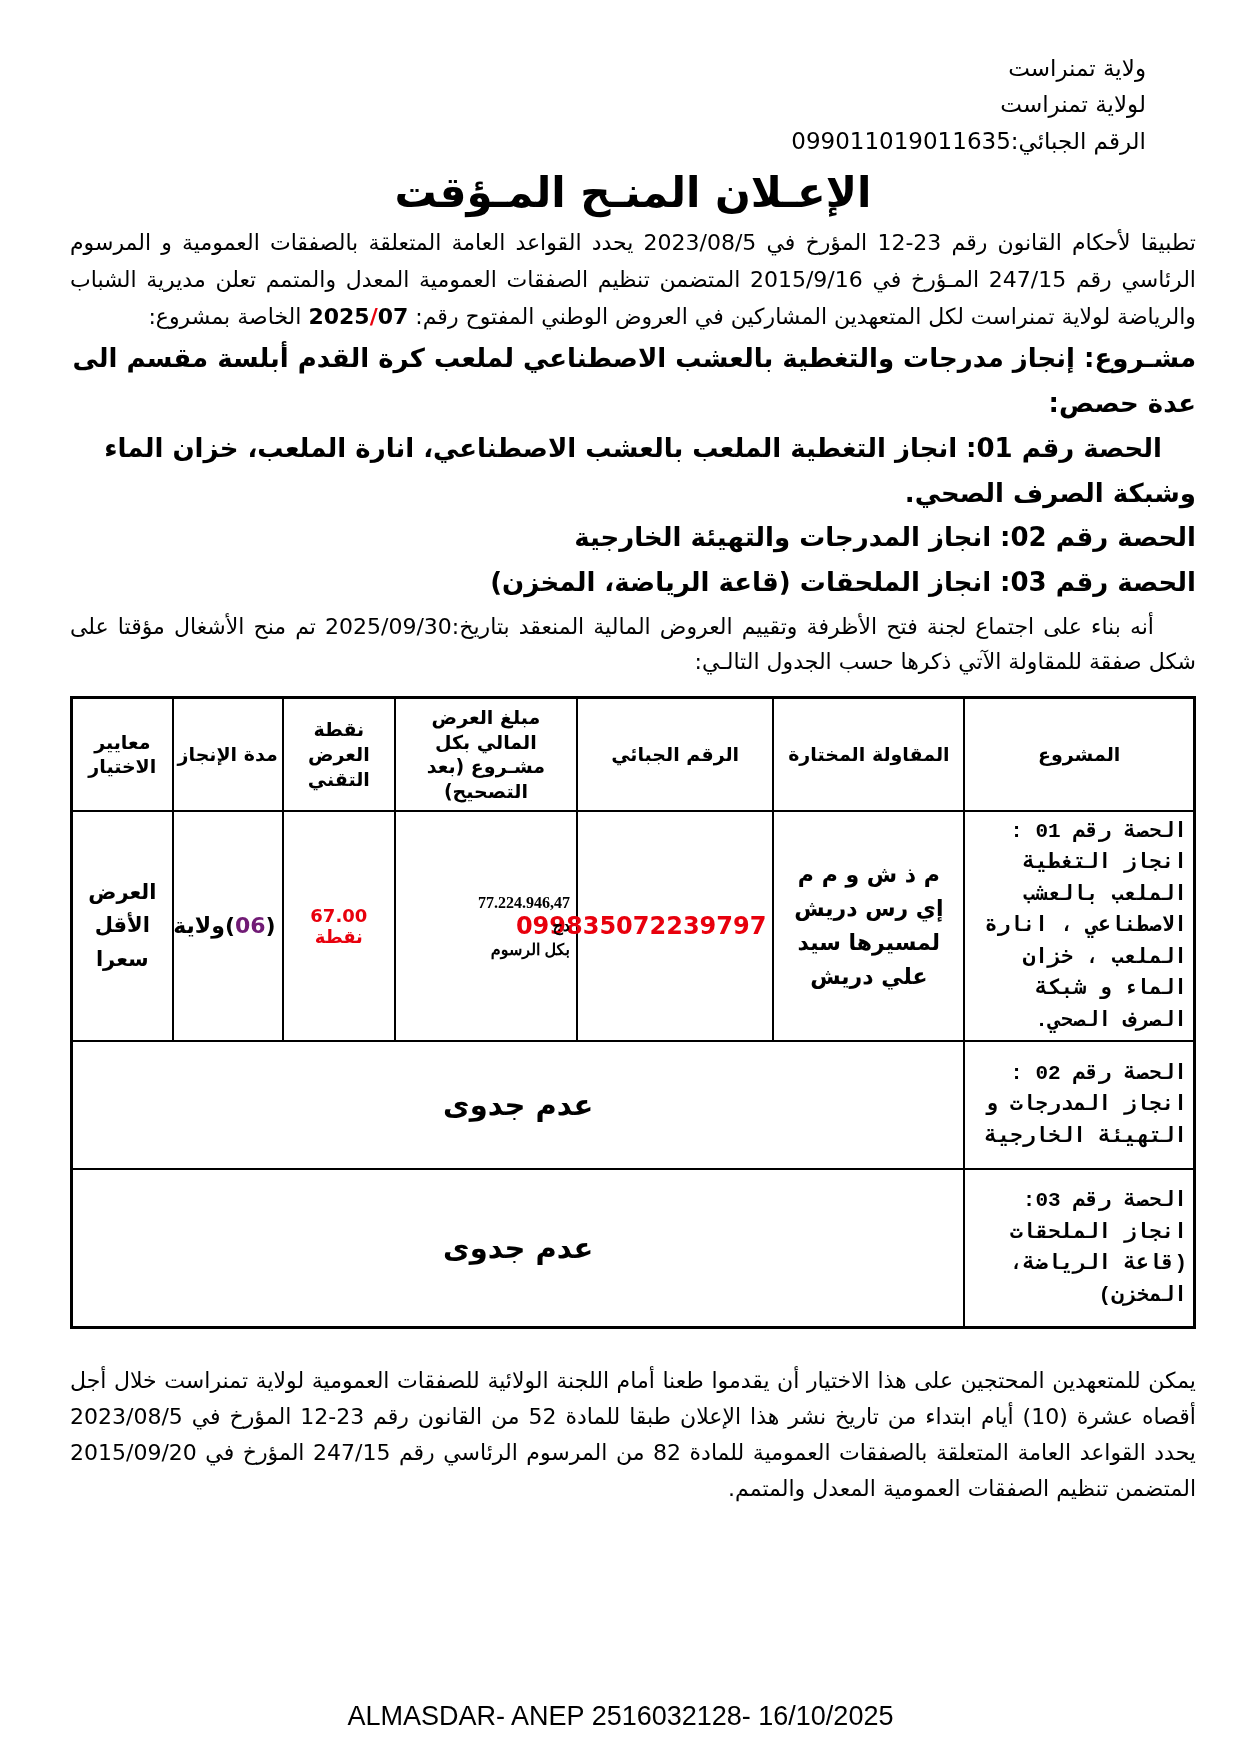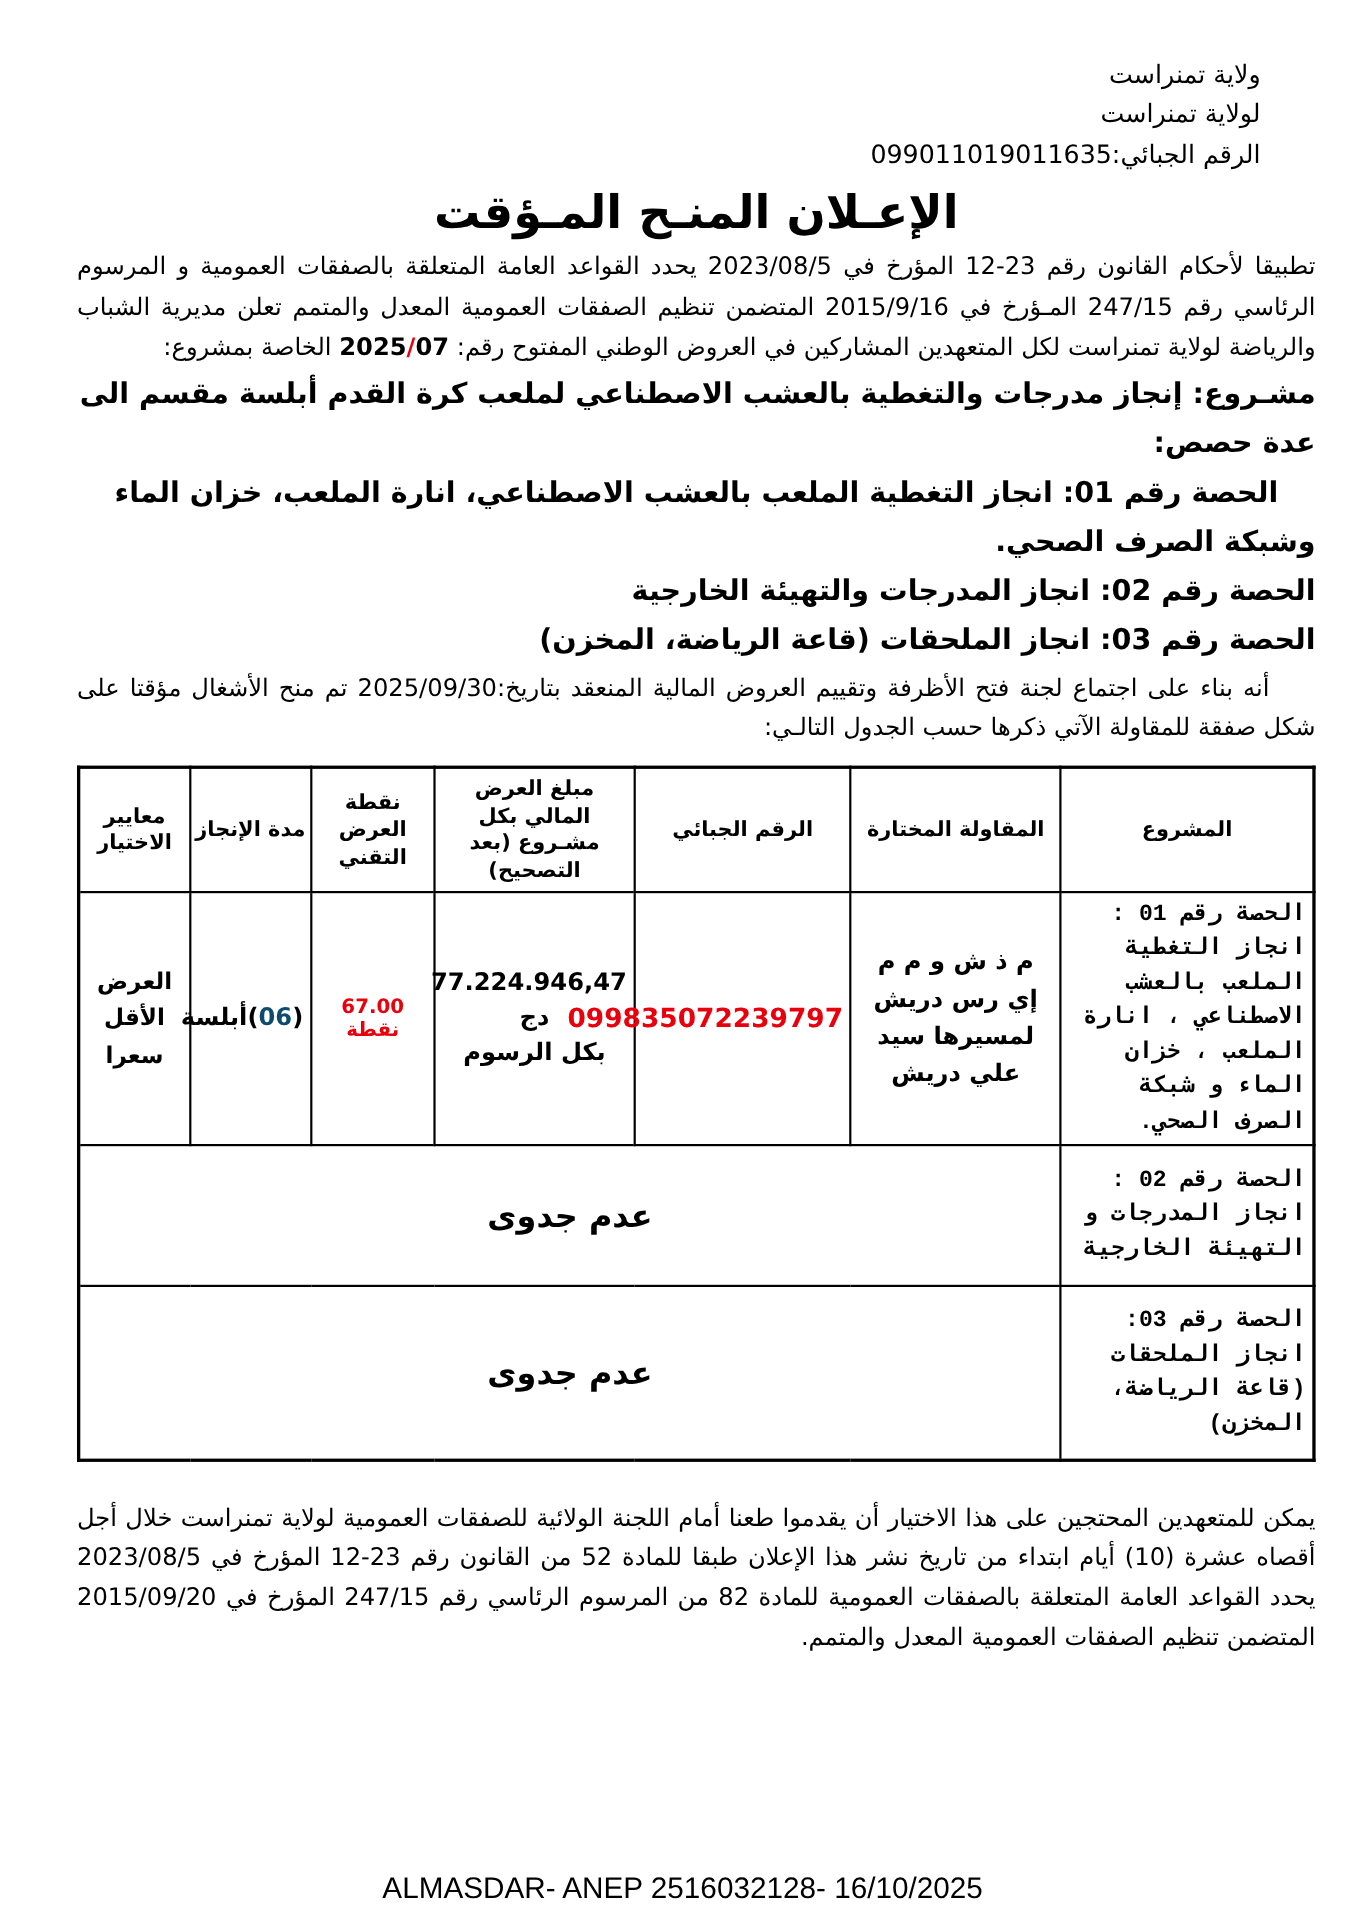--- a/index.html
+++ b/index.html
@@ -90,24 +90,24 @@
   }
   td.cell-project {
     text-align: right;
     vertical-align: top;
     font-size: 21px;
     line-height: 1.5;
     font-family: Liberation Mono, monospace;
   }
   td.cell-contractor { text-align: center; font-size: 22px; line-height: 1.55; }
   td.cell-tax { text-align: center; font-size: 24px; color: #e8000d; }
-  td.cell-amount { text-align: center; font-size: 22px; line-height: 1.45; }
+  td.cell-amount { text-align: right; font-size: 16px; line-height: 1.45; font-family: Liberation Serif, serif; }
   td.cell-score { text-align: center; font-size: 18px; color: #e8000d; }
   td.cell-duration { text-align: center; font-size: 22px; }
-  td.cell-duration .dur-red { color: #0c4a6e; }
+  td.cell-duration .dur-red { color: #701a75; }
   td.cell-criteria { text-align: center; font-size: 21px; line-height: 1.6; }
   tr.row-main td { height: 200px; }
   tr.row-nofee2 td { height: 118px; }
   tr.row-nofee3 td { height: 148px; }
   td.cell-nofee {
     text-align: center;
     font-size: 29px;
     font-weight: bold;
   }
   
@@ -180,21 +180,21 @@
       <tr class="row-main">
         <td class="cell-project">الحصة رقم 01 : انجاز التغطية الملعب بالعشب الاصطناعي ، انارة الملعب ، خزان الماء و شبكة الصرف الصحي.</td>
         <td class="cell-contractor">م ذ ش و م م إي رس دريش لمسيرها سيد علي دريش</td>
         <td class="cell-tax">099835072239797</td>
         <td class="cell-amount">
           <div>77.224.946,47</div>
           <div>دج</div>
           <div>بكل الرسوم</div>
         </td>
         <td class="cell-score">67.00 نقطة</td>
-        <td class="cell-duration"><span>(</span><span class="dur-red">06</span><span>)أبلسة</span></td>
+        <td class="cell-duration"><span>(</span><span class="dur-red">06</span><span>)ولاية</span></td>
         <td class="cell-criteria">العرض الأقل سعرا</td>
       </tr>
       <tr class="row-nofee2">
         <td class="cell-project">الحصة رقم 02 : انجاز المدرجات و التهيئة الخارجية</td>
         <td class="cell-nofee" colspan="6">عدم جدوى</td>
       </tr>
       <tr class="row-nofee3">
         <td class="cell-project">الحصة رقم 03: انجاز الملحقات (قاعة الرياضة، المخزن)</td>
         <td class="cell-nofee" colspan="6">عدم جدوى</td>
       </tr>

